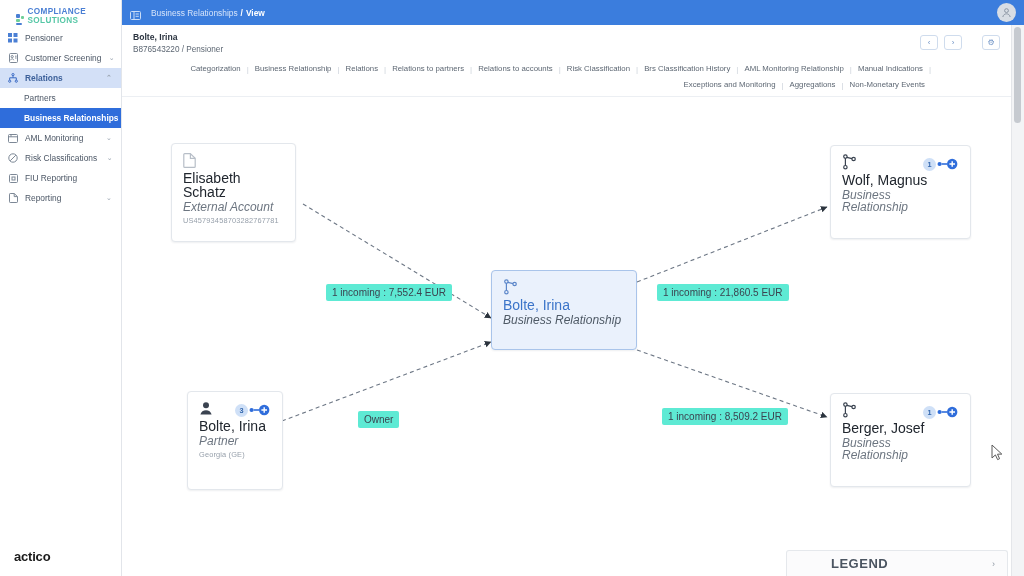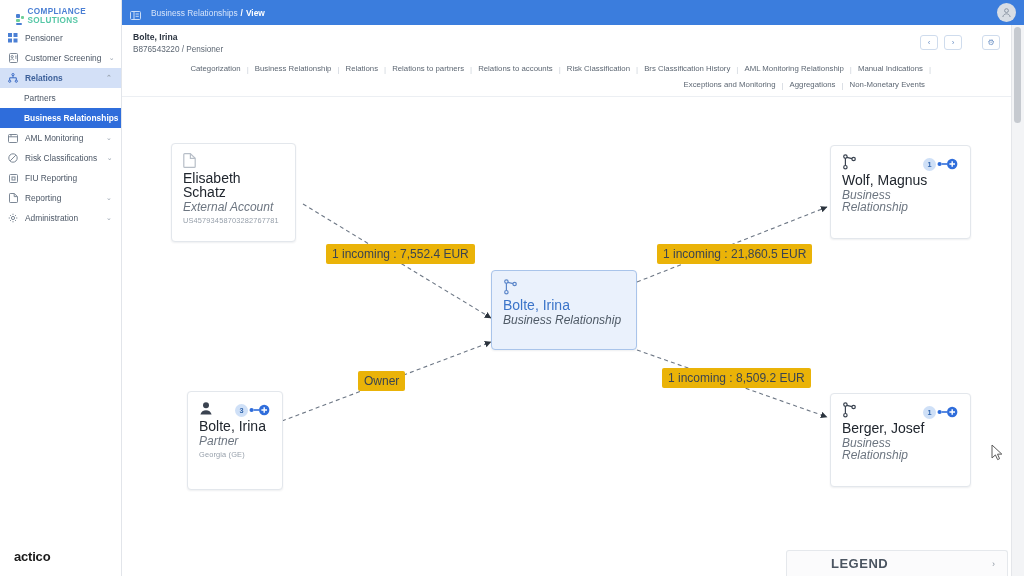--- a/index.html
+++ b/index.html
@@ -135,22 +135,22 @@
   .expand-ico { color: #2f6ddb; display:flex; align-items:center; }
 
   .node.center {
     background: #eaf1fc; border: 1px solid #a9c4ea;
   }
   .node.center .nm { color: #3b74c9; }
   .node.center .sub { color: #4f5a66; }
   .node.center .type-ico { color: #5b86c9; }
 
   .elabel {
-    position: absolute; background: #eab308; color: #3b4450;
-    font-size: 12px; padding: 3px 6px; border-radius: 2px; white-space: nowrap;
+    position: absolute; background: #5eead4; color: #3b4450;
+    font-size: 10px; padding: 3px 6px; border-radius: 2px; white-space: nowrap; margin-top: 40px;
   }
 
   .legend {
     position: absolute; left: 663px; bottom: 0; width: 222px; height: 26px;
     background: #fbfbfc; border: 1px solid #e5e8ec; border-bottom: none;
     border-radius: 3px 3px 0 0; display: flex; align-items: center;
     justify-content: space-between; padding: 0 12px;
   }
   .legend .lt { font-size: 13px; font-weight: 700; color: #4b5561; letter-spacing: .5px; margin-left: 32px; }
   .legend .lc { font-size: 9px; color: #8d97a3; }
@@ -271,30 +271,20 @@
         <span class="ico">
           <svg width="9" height="10" viewBox="0 0 9 10" fill="none" stroke="#7d8896" stroke-width="1">
               <path d="M.5 1.2A.7.7 0 0 1 1.2.5h4L8.5 3.6v5.2a.7.7 0 0 1-.7.7H1.2a.7.7 0 0 1-.7-.7z"></path>
               <path d="M5.2.6v3h3.2"></path>
             </svg>
         </span>
         <span class="lbl">Reporting</span>
         <span class="chev">⌄</span>
       </div>
 
-      <div class="nav-item">
-        <span class="ico">
-          <svg width="10" height="10" viewBox="0 0 10 10" fill="none" stroke="#7d8896" stroke-width="1">
-              <circle cx="5" cy="5" r="1.6"></circle>
-              <path d="M5 .7v1.2M5 8.1v1.2M.7 5h1.2M8.1 5h1.2M2 2l.9.9M7.1 7.1l.9.9M8 2l-.9.9M2.9 7.1 2 8"></path>
-            </svg>
-        </span>
-        <span class="lbl">Administration</span>
-        <span class="chev">⌄</span>
-      </div>
     </div>
 
     <div class="actico">actico</div>
   </div>
 
   <div id="topbar">
     <span class="menu-ico">
       <svg width="11" height="11" viewBox="0 0 11 11" fill="none" stroke="#c9dcf7" stroke-width="1">
           <rect x="0.5" y="1.5" width="10" height="8" rx="1"></rect>
           <path d="M4 1.5v8M5.6 4h3.2M5.6 6.3h3.2"></path>

